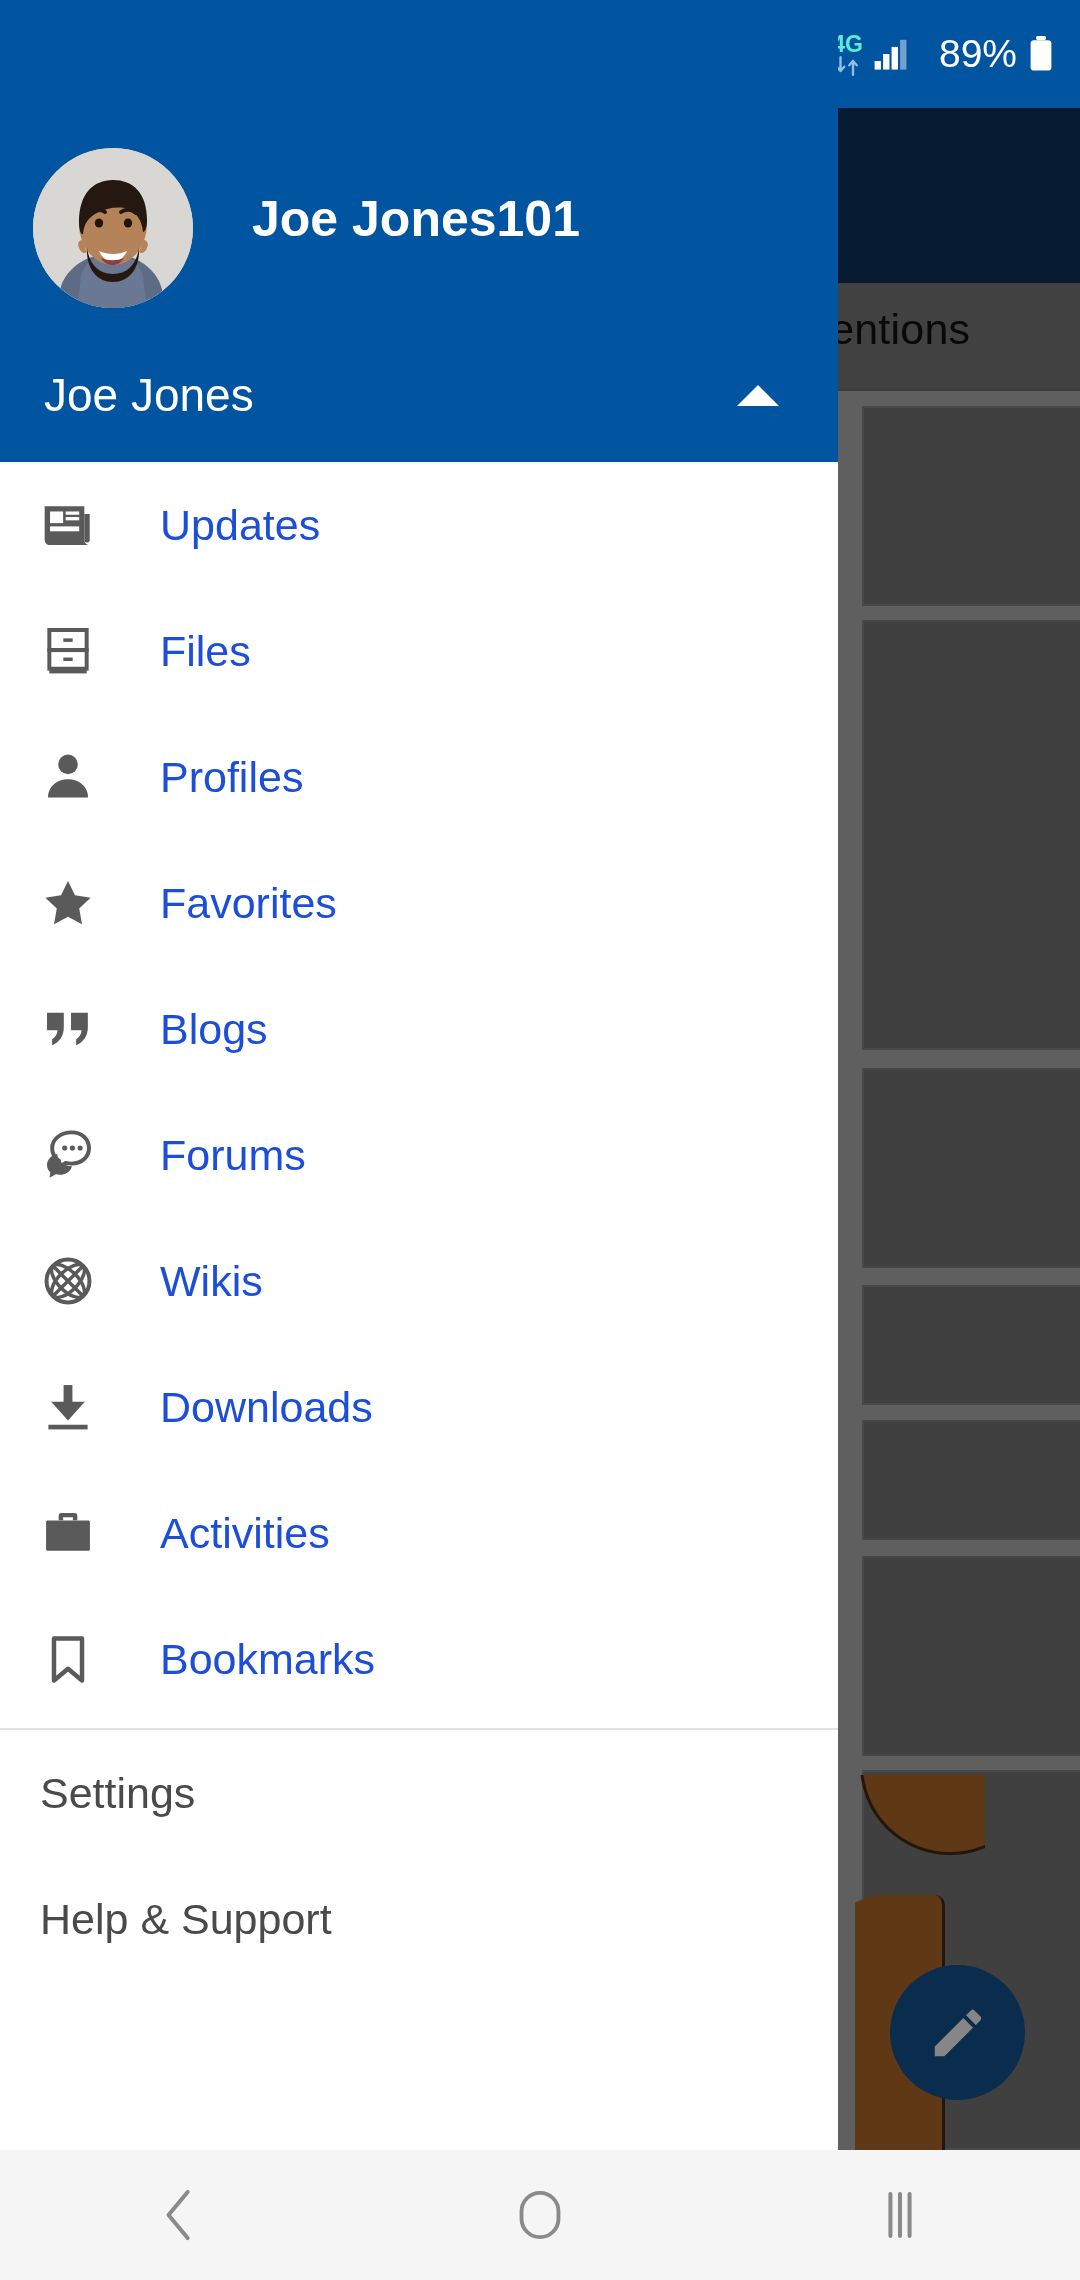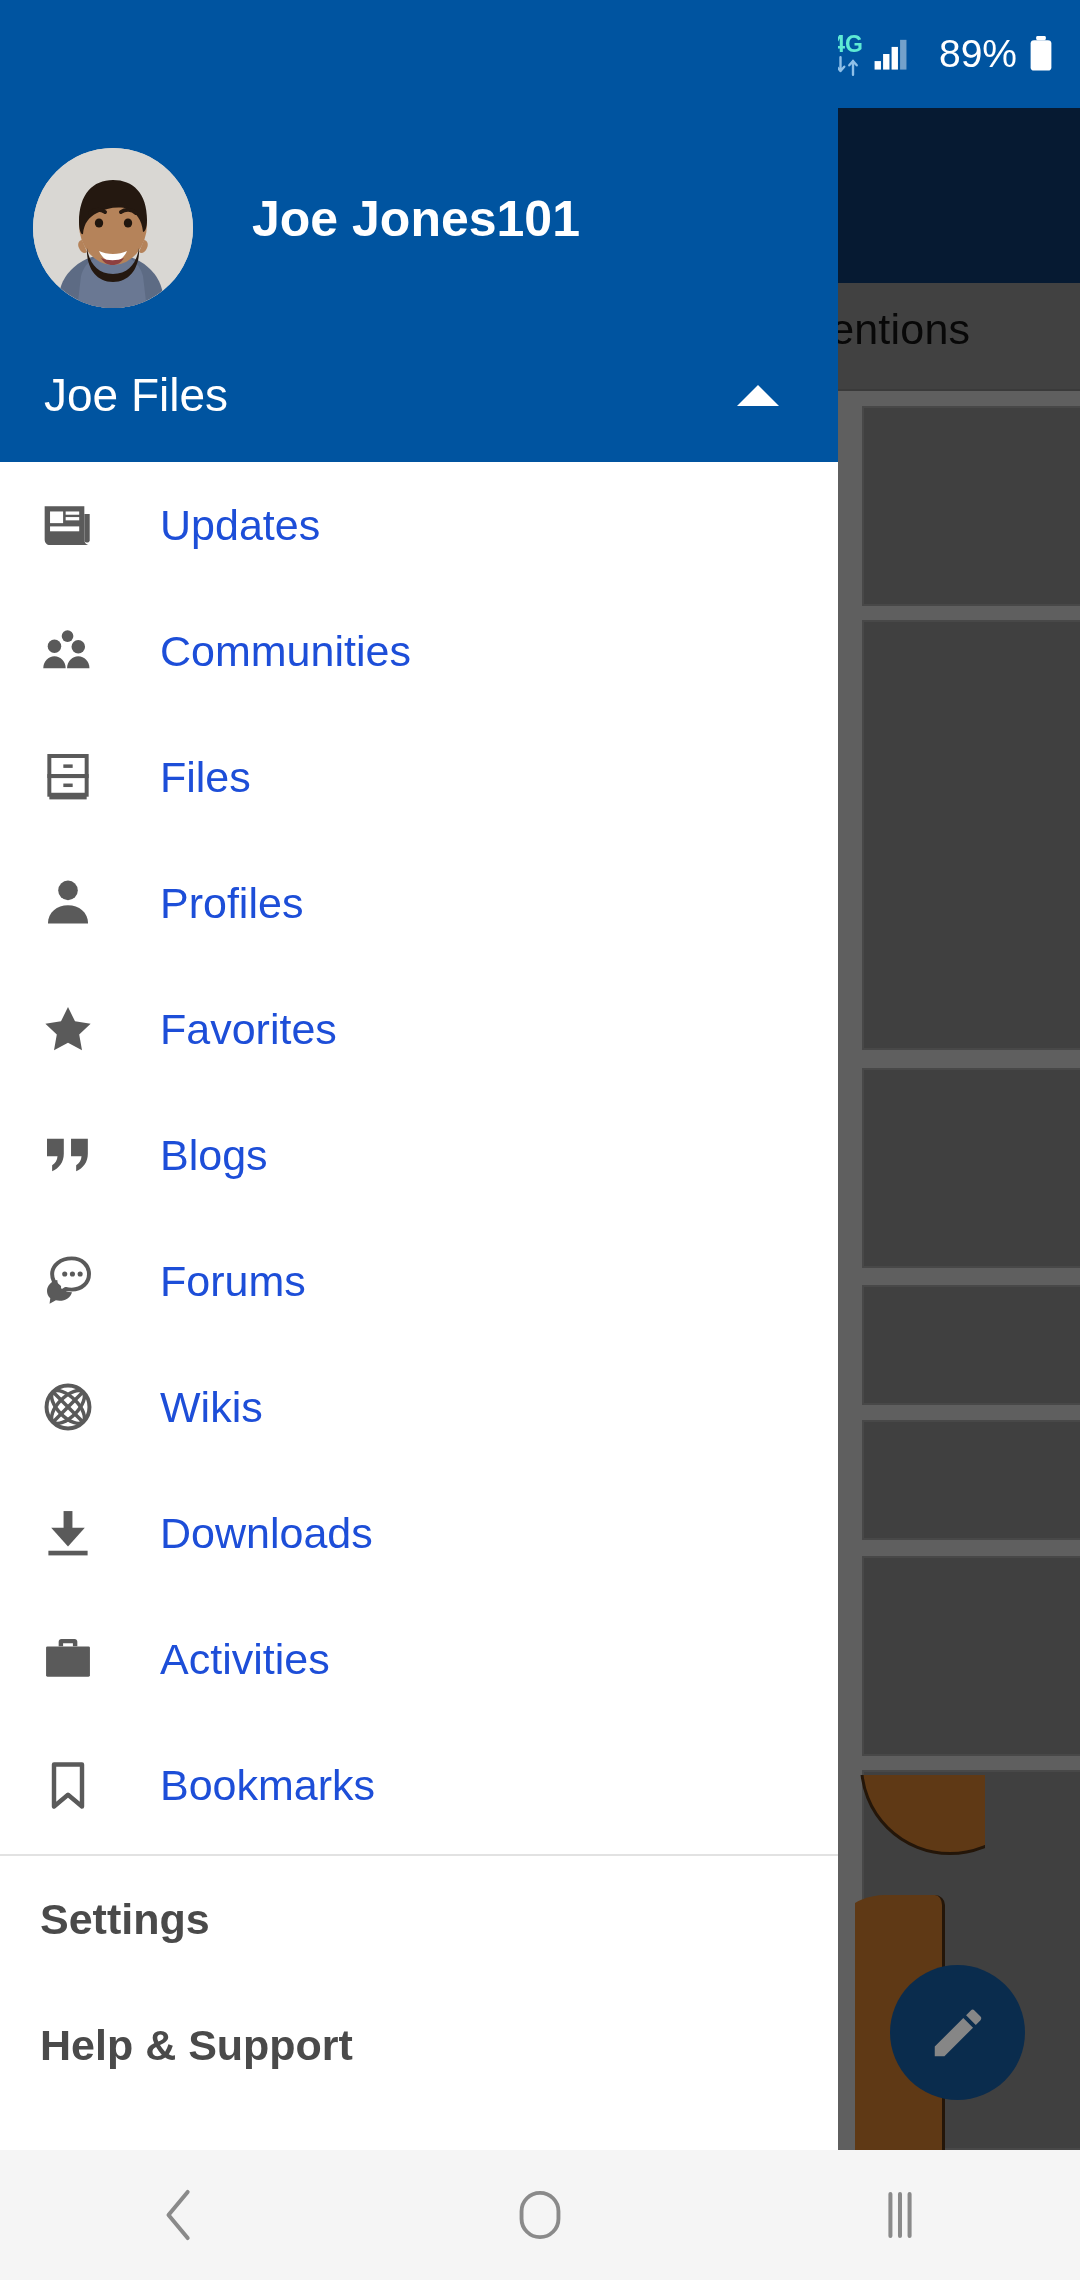--- a/index.html
+++ b/index.html
@@ -216,21 +216,20 @@
   }
   #drawer-divider {
     height: 2px;
     background: #e2e2e2;
     margin: 6px 0 0 0;
   }
   .foot-item {
     height: 126px;
     display: flex;
     align-items: center;
-    font-weight: bold;
   }
   .foot-label {
     margin-left: 40px;
     font-size: 43px;
     color: #4a4a4a;
     white-space: nowrap;
   }
 
   
   #navbar {
@@ -361,21 +360,21 @@
           <ellipse cx="95" cy="75" rx="4.2" ry="4.6" fill="#20160e"></ellipse>
           <path d="M57 65c4-4 11-4 15-1M88 64c4-3 11-3 15 1" stroke="#241810" stroke-width="4" fill="none" stroke-linecap="round"></path>
           <path d="M66 103c8 4 20 4 28 0-3 7-9 11-14 11s-11-4-14-11z" fill="#fff"></path>
           <path d="M68 110c7 3 16 3 23 0-3 5-7 7-11.5 7s-8.5-2-11.5-7z" fill="#8d3f3f"></path>
         </svg>
       </div>
 
       <div id="account-name">Joe Jones101</div>
 
       <div id="user-row">
-        <span id="user-name">Joe Files</span>
+        <span id="user-name">Joe Jones</span>
         <span id="user-toggle">
           <svg width="46" height="30" viewBox="0 0 46 30">
             <path d="M23 5 L44 26 L2 26 Z" fill="#ffffff"></path>
           </svg>
         </span>
       </div>
     </div>
 
     <div id="drawer-list">
 
@@ -386,32 +385,20 @@
             <rect x="4.3" y="6.2" width="5.6" height="5" fill="#fff"></rect>
             <rect x="11" y="6.2" width="5.8" height="1.4" fill="#fff"></rect>
             <rect x="11" y="8.6" width="5.8" height="1.4" fill="#fff"></rect>
             <rect x="4.3" y="12.6" width="12.5" height="2.1" fill="#fff"></rect>
             <path d="M19 7.3h2.3v11.2c0 1.3-2.3 1.3-2.3 0V7.3z" fill="#5a5a5a"></path>
           </svg>
         </span>
         <span class="nav-label">Updates</span>
       </div>
 
-      <div class="nav-item">
-        <span class="nav-icon">
-          <svg width="56" height="56" viewBox="0 0 24 24">
-            <circle cx="11.8" cy="5.6" r="2.5" fill="#5a5a5a"></circle>
-            <circle cx="6.2" cy="10" r="2.9" fill="#5a5a5a"></circle>
-            <circle cx="16.4" cy="10.2" r="2.9" fill="#5a5a5a"></circle>
-            <path d="M1.4 19.4c0-3 2.2-5.2 4.8-5.2s4.8 2.2 4.8 5.2H1.4z" fill="#5a5a5a"></path>
-            <path d="M11.6 19.4c0-3 2.2-5.2 4.8-5.2s4.8 2.2 4.8 5.2H11.6z" fill="#5a5a5a"></path>
-          </svg>
-        </span>
-        <span class="nav-label">Communities</span>
-      </div>
 
       <div class="nav-item">
         <span class="nav-icon">
           <svg width="56" height="56" viewBox="0 0 24 24">
             <rect x="4" y="3" width="16" height="8.6" fill="none" stroke="#5a5a5a" stroke-width="1.7"></rect>
             <rect x="4" y="11.6" width="16" height="8" fill="none" stroke="#5a5a5a" stroke-width="1.7"></rect>
             <rect x="10" y="6.6" width="4" height="1.5" fill="#5a5a5a"></rect>
             <rect x="10" y="14.8" width="4" height="1.5" fill="#5a5a5a"></rect>
             <rect x="4" y="19.4" width="16" height="2.2" fill="#5a5a5a"></rect>
           </svg>

